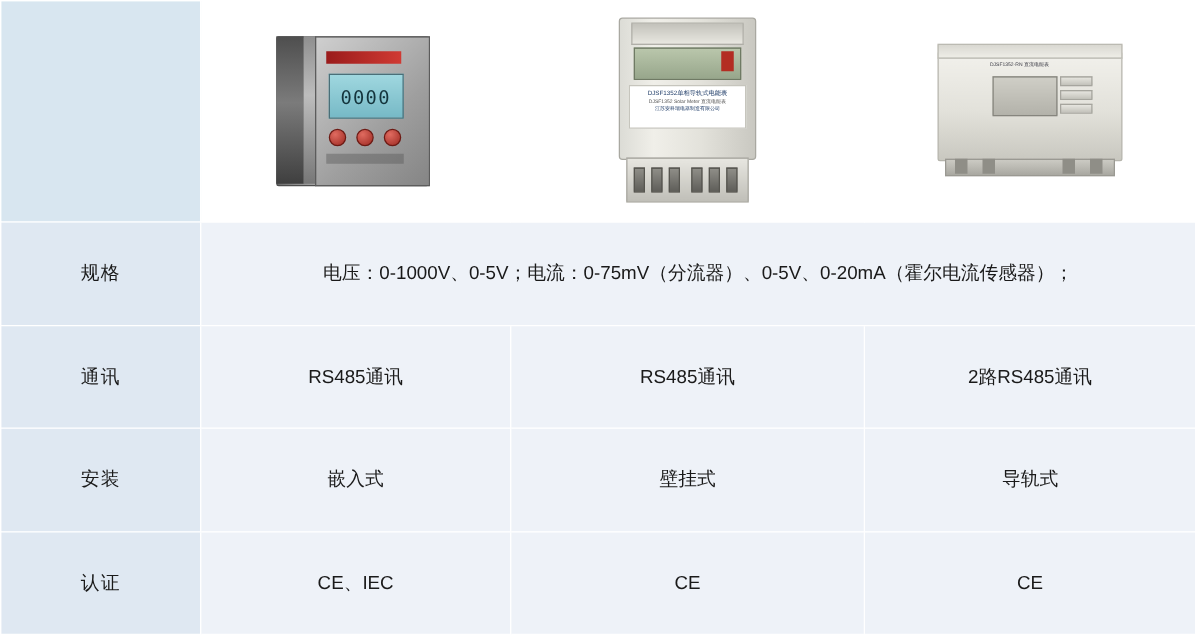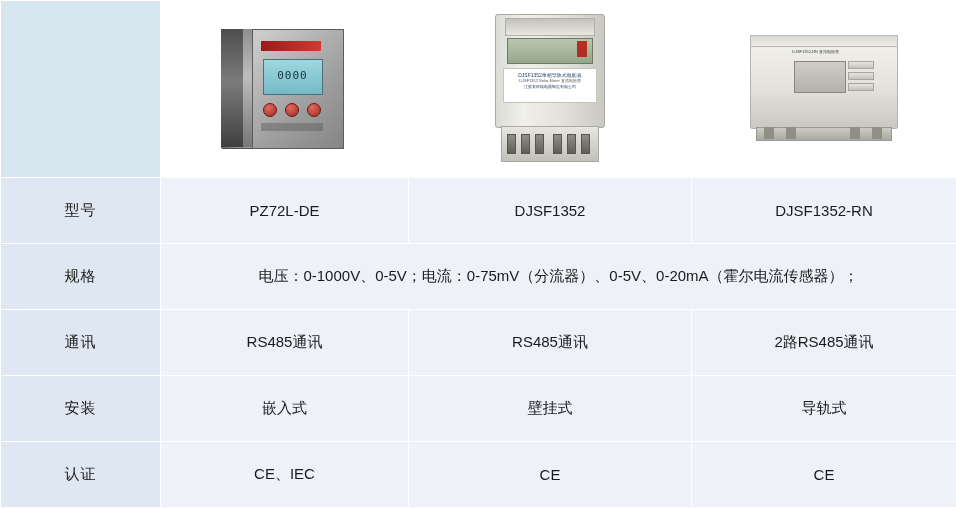--- a/index.html
+++ b/index.html
@@ -89,21 +89,21 @@
   .dev1 .lcd {
     position: absolute; left: 42px; top: 32px;
     width: 58px; height: 34px;
     background: linear-gradient(180deg,#9fd7df,#76b9c6);
     border: 1px solid #4a6f78;
   }
   .dev1 .lcd-txt {
     position: absolute; left: 0; right: 0; top: 9px;
     text-align: center;
     font-family: "DejaVu Sans Mono", monospace;
-    font-size: 11px;
+    font-size: 15px;
     color: #14343c;
     letter-spacing: 1px;
   }
   .dev1 .btnrow {
     position: absolute; left: 42px; top: 76px;
     width: 58px; display: flex; justify-content: space-between;
   }
   .dev1 .btn {
     width: 12px; height: 12px; border-radius: 50%;
     background: radial-gradient(circle at 35% 30%, #e06b60, #9d2a22);
@@ -296,26 +296,20 @@
               <div class="foot"></div>
               <div class="notch" style="left:14px"></div>
               <div class="notch" style="left:36px"></div>
               <div class="notch" style="left:100px"></div>
               <div class="notch" style="left:122px"></div>
             </div>
           </div>
         </td>
       </tr>
 
-      <tr>
-        <td class="band-a label-cell">型号</td>
-        <td class="band-b">PZ72L-DE</td>
-        <td class="band-b">DJSF1352</td>
-        <td class="band-b">DJSF1352-RN</td>
-      </tr>
 
 
       <tr>
         <td class="band-a label-cell">规格</td>
         <td class="band-b" colspan="3">电压：0-1000V、0-5V；电流：0-75mV（分流器）、0-5V、0-20mA（霍尔电流传感器）；</td>
       </tr>
 
       <tr>
         <td class="band-a label-cell">通讯</td>
         <td class="band-b">RS485通讯</td>

